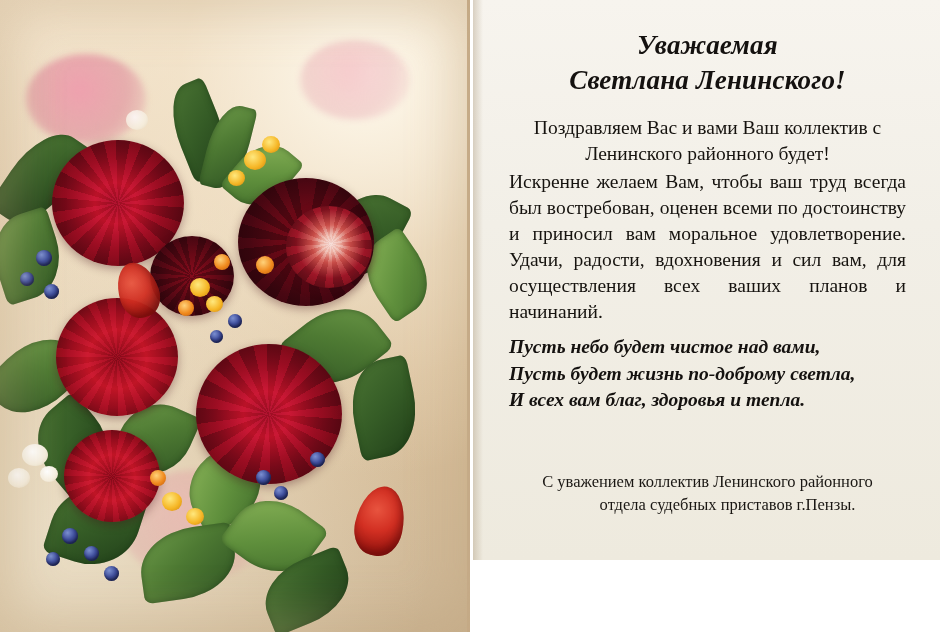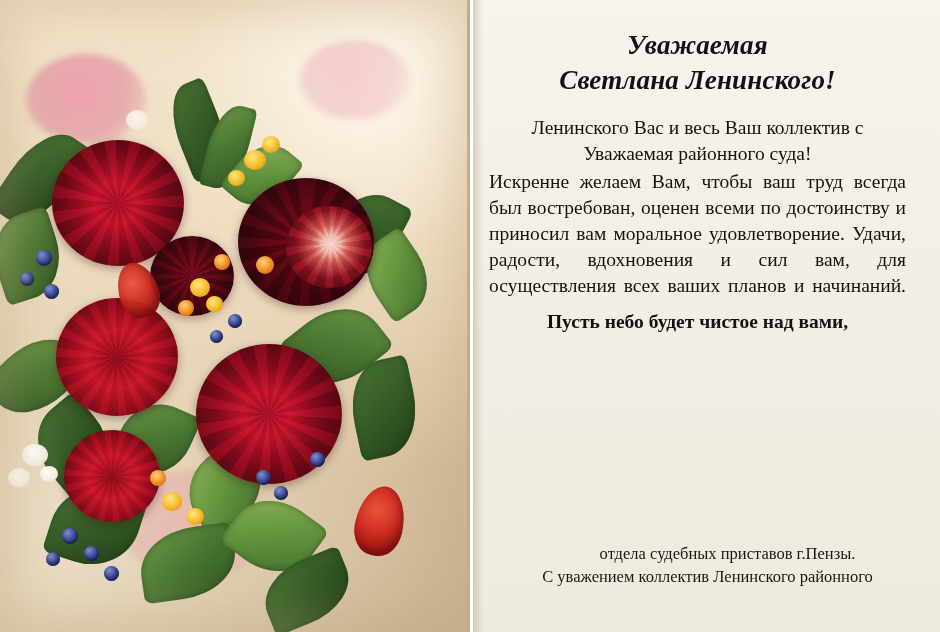--- a/index.html
+++ b/index.html
@@ -160,24 +160,24 @@
     background: radial-gradient(circle at 45% 40%, rgba(238,150,170,0.85) 0%, rgba(216,110,140,0.45) 55%, rgba(200,90,120,0) 100%);
     filter: blur(3px);
   }
 
   
   .right-page {
     position: absolute;
     left: 473px;
     top: 0;
     width: 467px;
-    height: 632px;
+    height: 560px;
     background: linear-gradient(180deg, #f7f4ee 0%, #f2efe7 40%, #eeeade 100%);
     box-sizing: border-box;
-    padding: 14px 34px 16px 16px;
+    padding: 14px 34px 16px 36px;
   }
   .right-page::before {
     content: "";
     position: absolute;
     left: 0; top: 0; bottom: 0;
     width: 10px;
     background: linear-gradient(90deg, rgba(160,140,110,0.35) 0%, rgba(160,140,110,0) 100%);
     pointer-events: none;
   }
   .card-title {
@@ -201,21 +201,22 @@
   .center-para {
     text-align: center;
   }
   .just-para {
     text-align: justify;
     text-align-last: justify;
     margin-top: 2px;
   }
   .verse {
     margin-top: 10px;
-    text-align: center;
+    text-align: left;
+    font-style: italic;
     font-weight: bold;
     font-size: 19.5px;
     line-height: 1.35;
     color: #14110f;
   }
   .verse .vline { display: block; }
   .signature {
     position: absolute;
     left: 36px;
     right: 34px;
@@ -317,28 +318,30 @@
   </div>
 
   <div class="right-page">
 
     <div class="card-title">
       <span>Уважаемая</span>
       <span class="line2">Светлана Ленинского!</span>
     </div>
 
     <div class="body-block">
-      <div class="center-para">Ленинского Вас и весь Ваш коллектив с</div>
-      <div class="center-para">Уважаемая районного суда!</div>
+      <div class="center-para">Поздравляем Вас и вами Ваш коллектив с</div>
+      <div class="center-para">Ленинского районного будет!</div>
       <div class="just-para">Искренне желаем Вам, чтобы ваш труд всегда был востребован, оценен всеми по достоинству и приносил вам моральное удовлетворение. Удачи, радости, вдохновения и сил вам, для осуществления всех ваших планов и начинаний.</div>
     </div>
 
     <div class="verse">
       <span class="vline">Пусть небо будет чистое над вами,</span>
+      <span class="vline">Пусть будет жизнь по-доброму светла,</span>
+      <span class="vline">И всех вам благ, здоровья и тепла.</span>
     </div>
 
     <div class="signature">
+      <span class="sline">С уважением коллектив Ленинского районного</span>
       <span class="sline sig-indent">отдела судебных приставов г.Пензы.</span>
-      <span class="sline">С уважением коллектив Ленинского районного</span>
     </div>
 
   </div>
 </div>
 
 </body></html>

